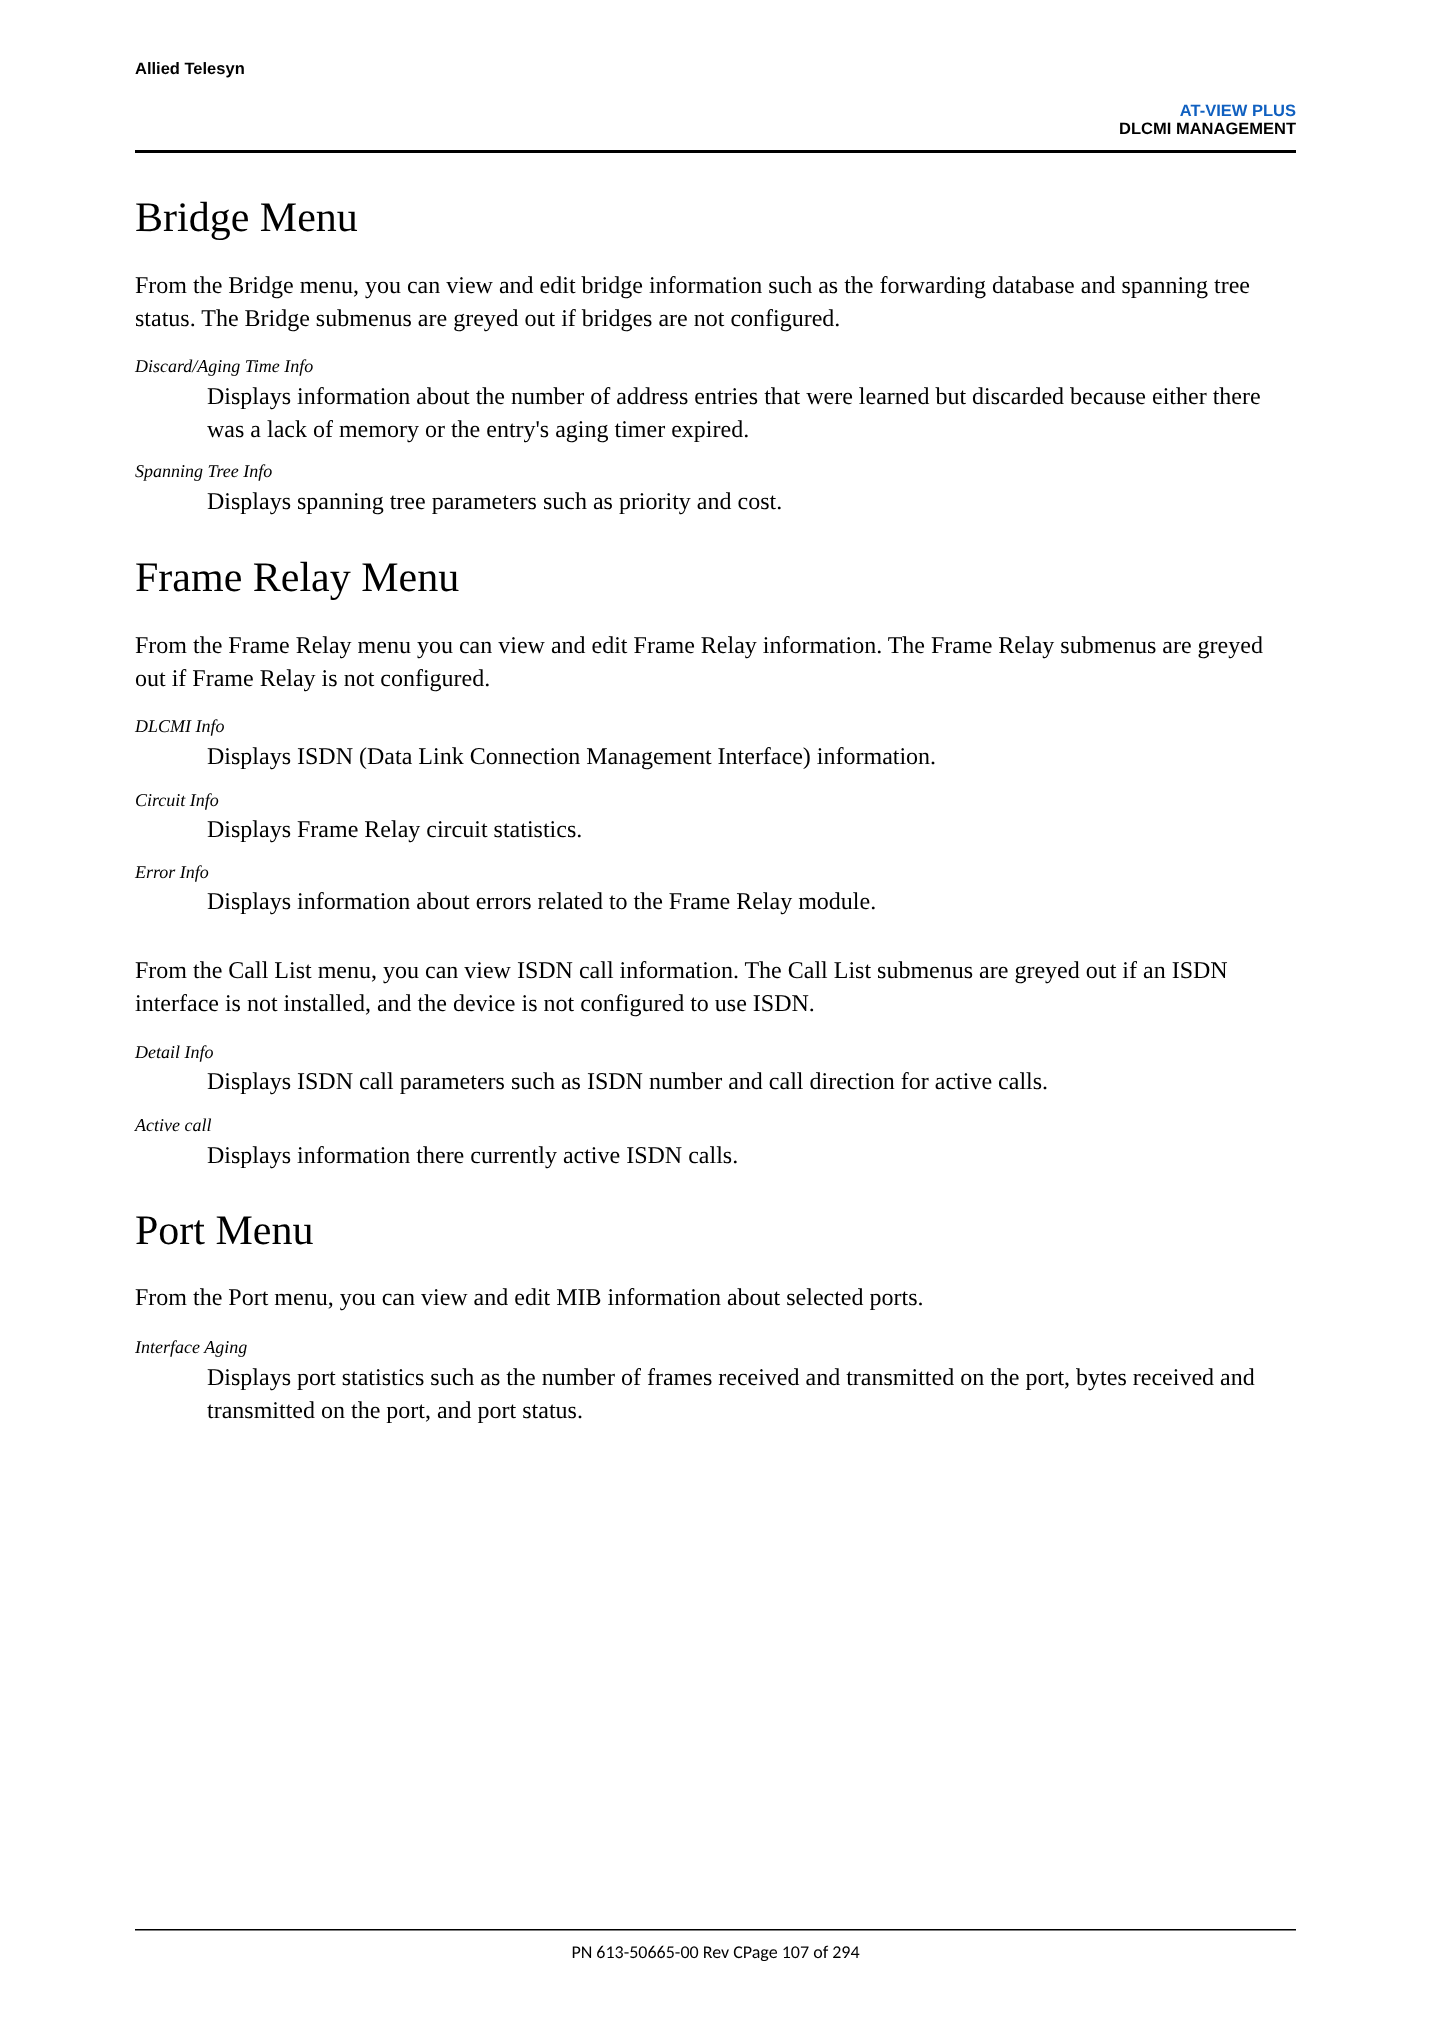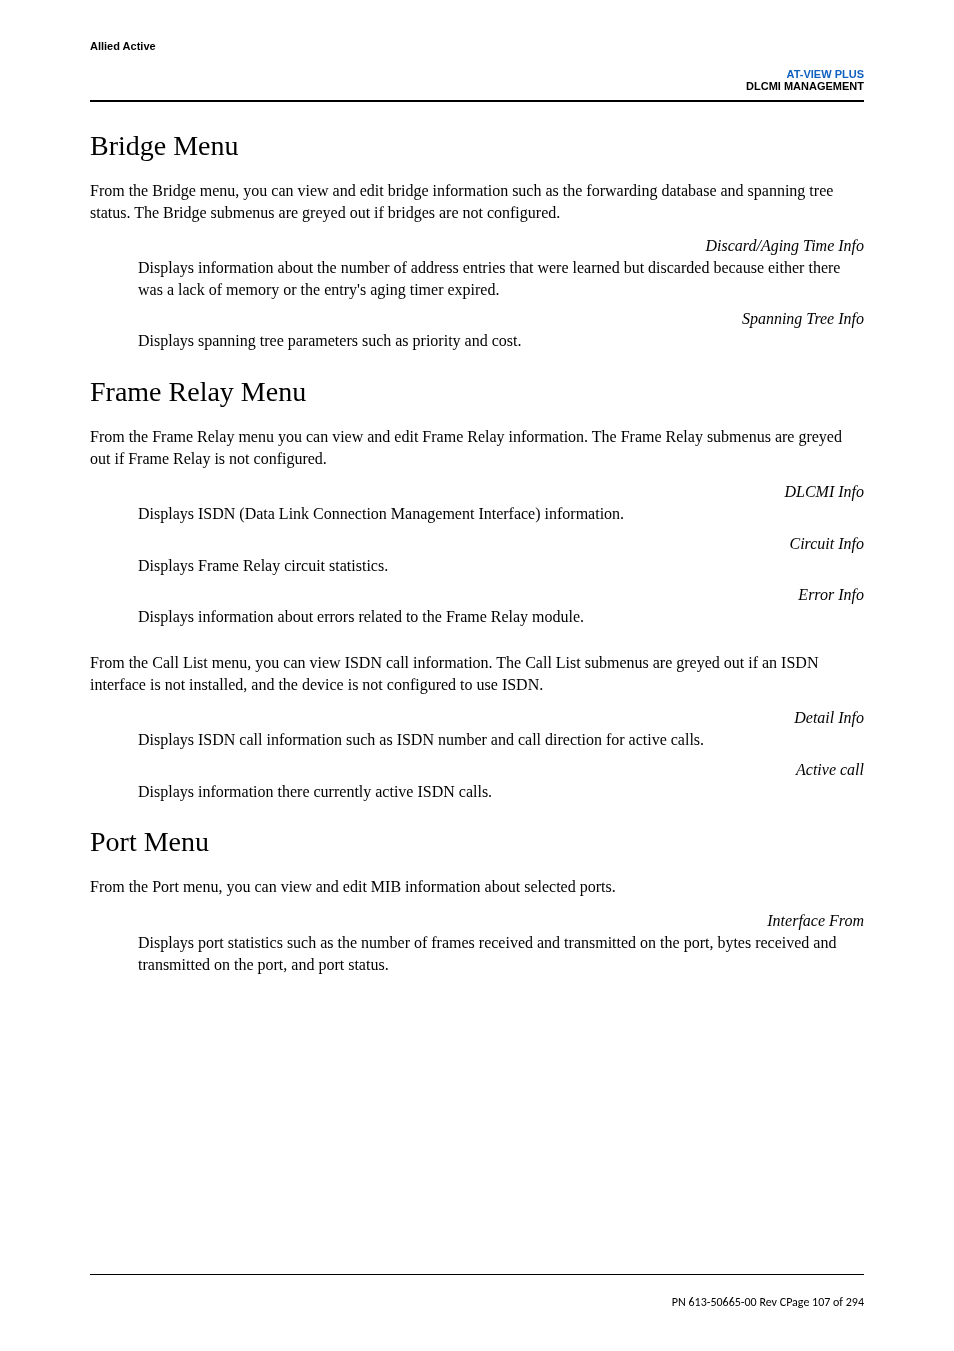--- a/index.html
+++ b/index.html
@@ -34,51 +34,50 @@
     margin-bottom: 18px;
     margin-top: 0;
   }
   .para {
     font-size: 16px;
     line-height: 1.35;
     margin-bottom: 14px;
   }
   .term {
     font-style: italic;
-    font-size: 16px;
+    font-size: 12px;
     margin-top: 8px;
     margin-bottom: 2px;
-    text-align: right;
   }
   .def {
     font-size: 16px;
     line-height: 1.35;
     margin-left: 48px;
     margin-bottom: 10px;
   }
   .section-block { margin-bottom: 24px; }
   .footer {
     position: absolute;
     bottom: 42px;
     left: 90px;
     right: 90px;
     border-top: 1px solid #000;
-    padding-top: 20px;
+    padding-top: 8px;
     display: flex;
-    justify-content: flex-end;
+    justify-content: center;
     font-family: Calibri, Arial, sans-serif;
     font-size: 12px;
     color: #000;
   }
 </style>
 </head>
 <body>
 
 <div class="header">
-  <div class="header-left">Allied Active</div>
+  <div class="header-left">Allied Telesyn</div>
   <div class="header-right">
     <div class="line1">AT-VIEW PLUS</div>
     <div class="line2">DLCMI MANAGEMENT</div>
   </div>
 </div>
 
 <div class="section-block">
   <h2 class="section-heading">Bridge Menu</h2>
   <p class="para">From the Bridge menu, you can view and edit bridge information such as the forwarding database and spanning tree status. The Bridge submenus are greyed out if bridges are not configured.</p>
   <div class="term">Discard/Aging Time Info</div>
@@ -94,28 +93,28 @@
   <div class="def">Displays ISDN (Data Link Connection Management Interface) information.</div>
   <div class="term">Circuit Info</div>
   <div class="def">Displays Frame Relay circuit statistics.</div>
   <div class="term">Error Info</div>
   <div class="def">Displays information about errors related to the Frame Relay module.</div>
 </div>
 
 <div class="section-block">
   <p class="para">From the Call List menu, you can view ISDN call information. The Call List submenus are greyed out if an ISDN interface is not installed, and the device is not configured to use ISDN.</p>
   <div class="term">Detail Info</div>
-  <div class="def">Displays ISDN call information such as ISDN number and call direction for active calls.</div>
+  <div class="def">Displays ISDN call parameters such as ISDN number and call direction for active calls.</div>
   <div class="term">Active call</div>
   <div class="def">Displays information there currently active ISDN calls.</div>
 </div>
 
 <div class="section-block">
   <h2 class="section-heading">Port Menu</h2>
   <p class="para">From the Port menu, you can view and edit MIB information about selected ports.</p>
-  <div class="term">Interface From</div>
+  <div class="term">Interface Aging</div>
   <div class="def">Displays port statistics such as the number of frames received and transmitted on the port, bytes received and transmitted on the port, and port status.</div>
 </div>
 
 <div class="footer">
   <span>PN 613-50665-00 Rev C</span>
   <span>Page 107 of 294</span>
 </div>
 
 </body></html>

